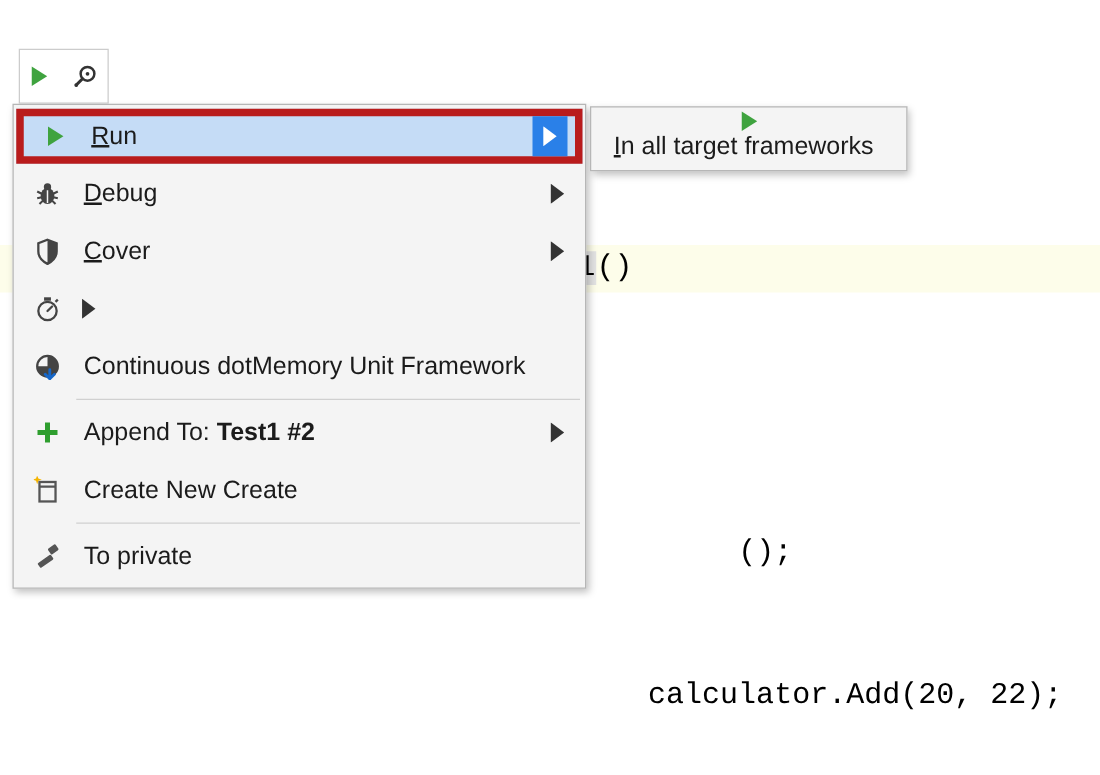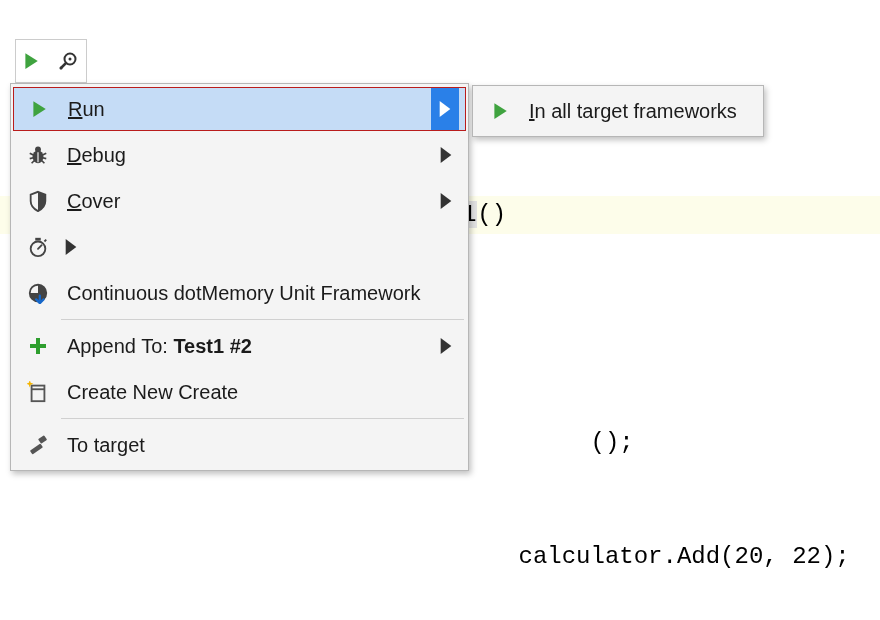--- a/index.html
+++ b/index.html
@@ -64,21 +64,21 @@
     flex: 1;
     padding-left: 10px;
     white-space: nowrap;
   }
   .menu-item .arrow-slot {
     width: 28px; height: 100%;
     display: flex; align-items: center; justify-content: center;
   }
   .menu-item.highlight {
     background: #c5dcf6;
-    border: 1px solid #b91c1c;
+    border: 6px solid #b91c1c;
     height: 44px;
     margin: 1px 0;
   }
   .menu-item.highlight .arrow-slot {
     background: #2a80e8;
   }
   .menu-item.highlight .arrow-slot svg path { fill: #fff; }
   .menu-sep {
     height: 1px;
     margin: 3px 2px 3px 48px;
@@ -88,21 +88,21 @@
 
   .submenu {
     position: absolute;
     left: 472px; top: 85px;
     background: #f4f4f4;
     border: 1px solid #b6b6b6;
     box-shadow: 2px 3px 6px rgba(0,0,0,0.25);
     padding: 2px;
     font-size: 20px;
   }
-  .submenu .menu-item { height: 46px; }
+  .submenu .menu-item { height: 46px; flex-direction: column; }
 
   
   .arrow-svg { width: 12px; height: 16px; }
 </style>
 </head>
 <body>
 
 <div class="code-area">
   <div class="code-line"><span>                </span><span>[</span><span class="c-attr">Fact</span><span>]</span></div>
   <div class="code-line line-hl"><span>                </span><span class="c-kw">public</span> <span class="c-kw">void</span> <span class="sel">Test1</span><span>()</span></div>
@@ -253,21 +253,21 @@
   <div class="menu-sep"></div>
 
 
   <div class="menu-item">
     <span class="icon-slot">
       <svg width="22" height="22" viewBox="0 0 24 24">
           <rect x="3" y="14" width="14" height="5" rx="1" transform="rotate(-35 10 16)" fill="#555"></rect>
           <rect x="13" y="3" width="8" height="6" rx="1" transform="rotate(-35 17 6)" fill="#555"></rect>
         </svg>
     </span>
-    <span class="label-slot">To target</span>
+    <span class="label-slot">To private</span>
     <span class="arrow-slot"></span>
   </div>
 
 </div>
 
 <div class="submenu">
   <div class="menu-item">
     <span class="icon-slot">
       <svg width="18" height="18" viewBox="0 0 16 16">
           <path d="M3 1 L14 8 L3 15 Z" fill="#3fa33f"></path>

